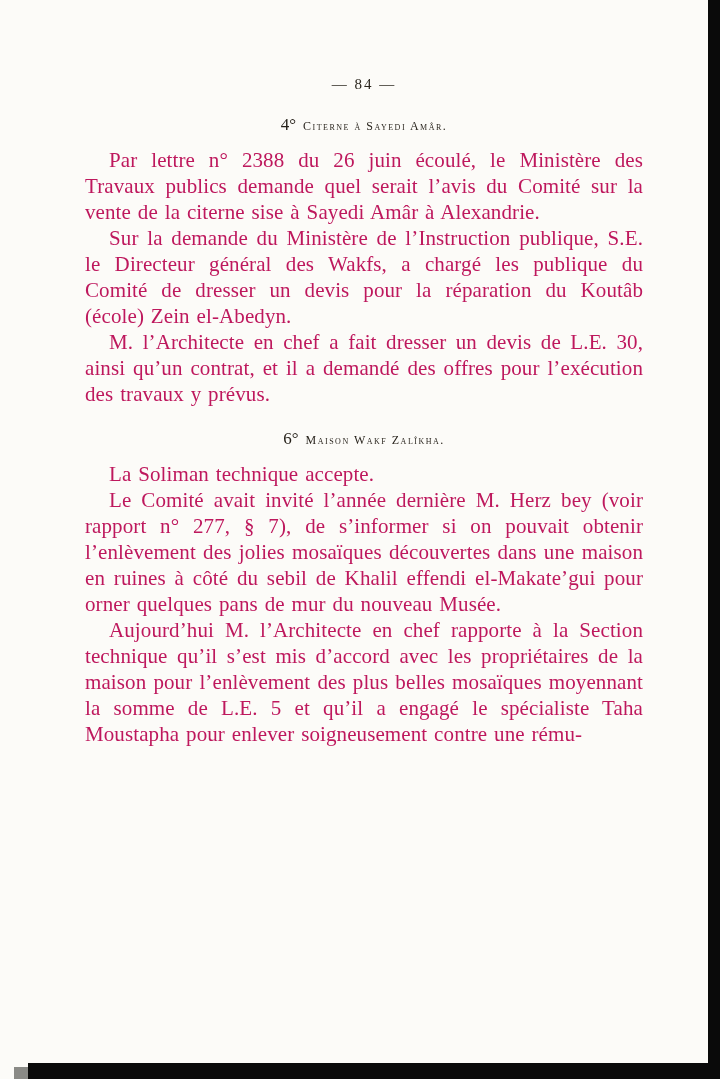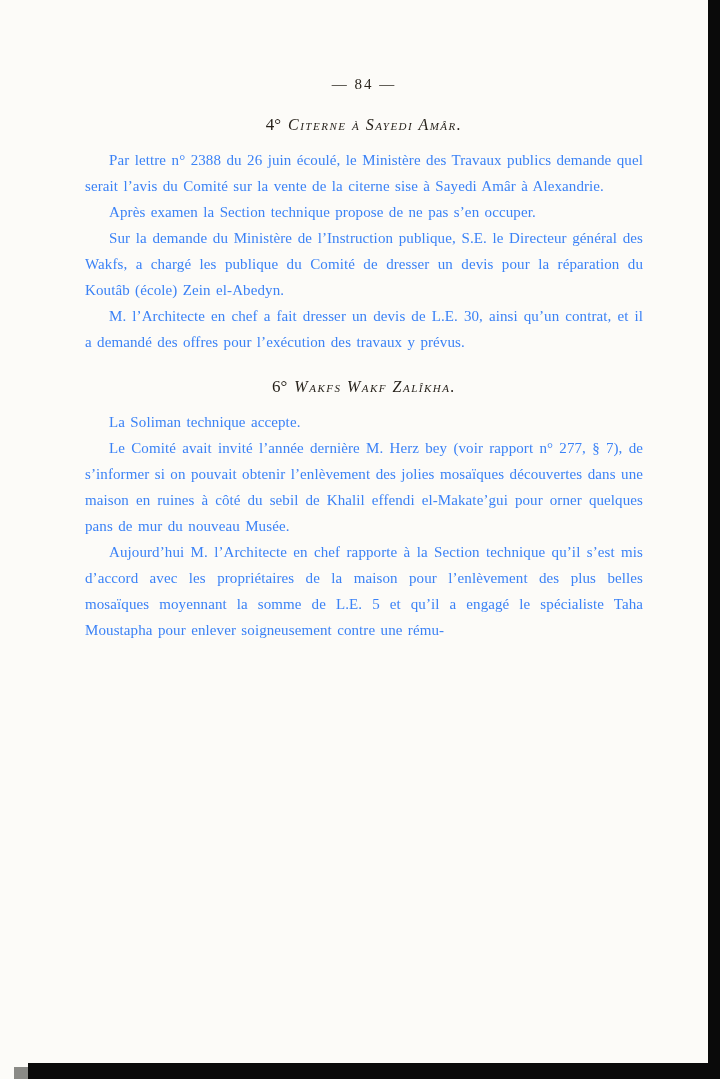--- a/index.html
+++ b/index.html
@@ -30,32 +30,31 @@
     text-align: center;
     margin: 22px 0 12px 0;
     white-space: nowrap;
   }
   .sec-num {
     font-size: 17px;
     margin-right: 7px;
   }
   .sec-title {
     font-variant: small-caps;
-    font-size: 16px;
+    font-size: 12px;
     letter-spacing: 1.5px;
-    font-style: italic;
   }
   p.para {
-    font-size: 15px;
+    font-size: 21px;
     line-height: 26px;
     text-align: justify;
     text-indent: 24px;
     word-spacing: 1.5px;
     letter-spacing: 0.1px;
-    color: #3b82f6;
+    color: #be185d;
   }
   
   .scan-edge-right {
     position: absolute;
     top: 0; right: 0;
     width: 12px; height: 100%;
     background: #0a0a0a;
   }
   .scan-edge-bottom {
     position: absolute;
@@ -77,31 +76,30 @@
 
   <div class="content">
 
     <div class="page-number">— 84 —</div>
 
     <section>
       <div class="sec-heading">
         <span class="sec-num">4°</span><span class="sec-title">Citerne à Sayedi Amâr.</span>
       </div>
       <p class="para">Par lettre n° 2388 du 26 juin écoulé, le Ministère des Travaux publics demande quel serait l’avis du Comité sur la vente de la citerne sise à Sayedi Amâr à Alexandrie.</p>
-      <p class="para">Après examen la Section technique propose de ne pas s’en occuper.</p>
     </section>
 
     <section>
       <p class="para">Sur la demande du Ministère de l’Instruction publique, S.E. le Directeur général des Wakfs, a chargé les publique du Comité de dresser un devis pour la réparation du Koutâb (école) Zein el-Abedyn.</p>
       <p class="para">M. l’Architecte en chef a fait dresser un devis de L.E. 30, ainsi qu’un contrat, et il a demandé des offres pour l’exécution des travaux y prévus.</p>
     </section>
 
     <section>
       <div class="sec-heading">
-        <span class="sec-num">6°</span><span class="sec-title">Wakfs Wakf Zalîkha.</span>
+        <span class="sec-num">6°</span><span class="sec-title">Maison Wakf Zalîkha.</span>
       </div>
       <p class="para">La Soliman technique accepte.</p>
     </section>
 
     <section>
       <p class="para">Le Comité avait invité l’année dernière M. Herz bey (voir rapport n° 277, § 7), de s’informer si on pouvait obtenir l’enlèvement des jolies mosaïques découvertes dans une maison en ruines à côté du sebil de Khalil effendi el-Makate’gui pour orner quelques pans de mur du nouveau Musée.</p>
       <p class="para">Aujourd’hui M. l’Architecte en chef rapporte à la Section technique qu’il s’est mis d’accord avec les propriétaires de la maison pour l’enlèvement des plus belles mosaïques moyennant la somme de L.E. 5 et qu’il a engagé le spécialiste Taha Moustapha pour enlever soigneusement contre une rému-</p>
     </section>
 
   </div>

